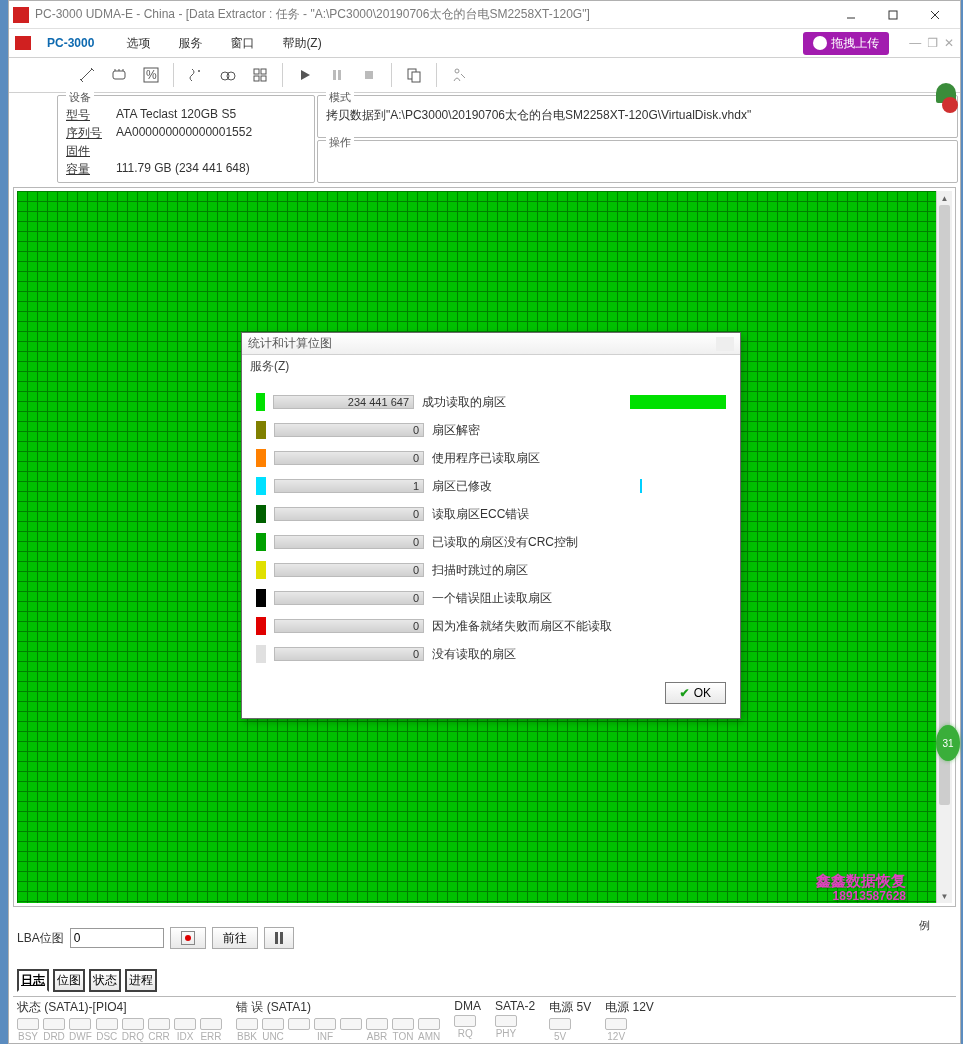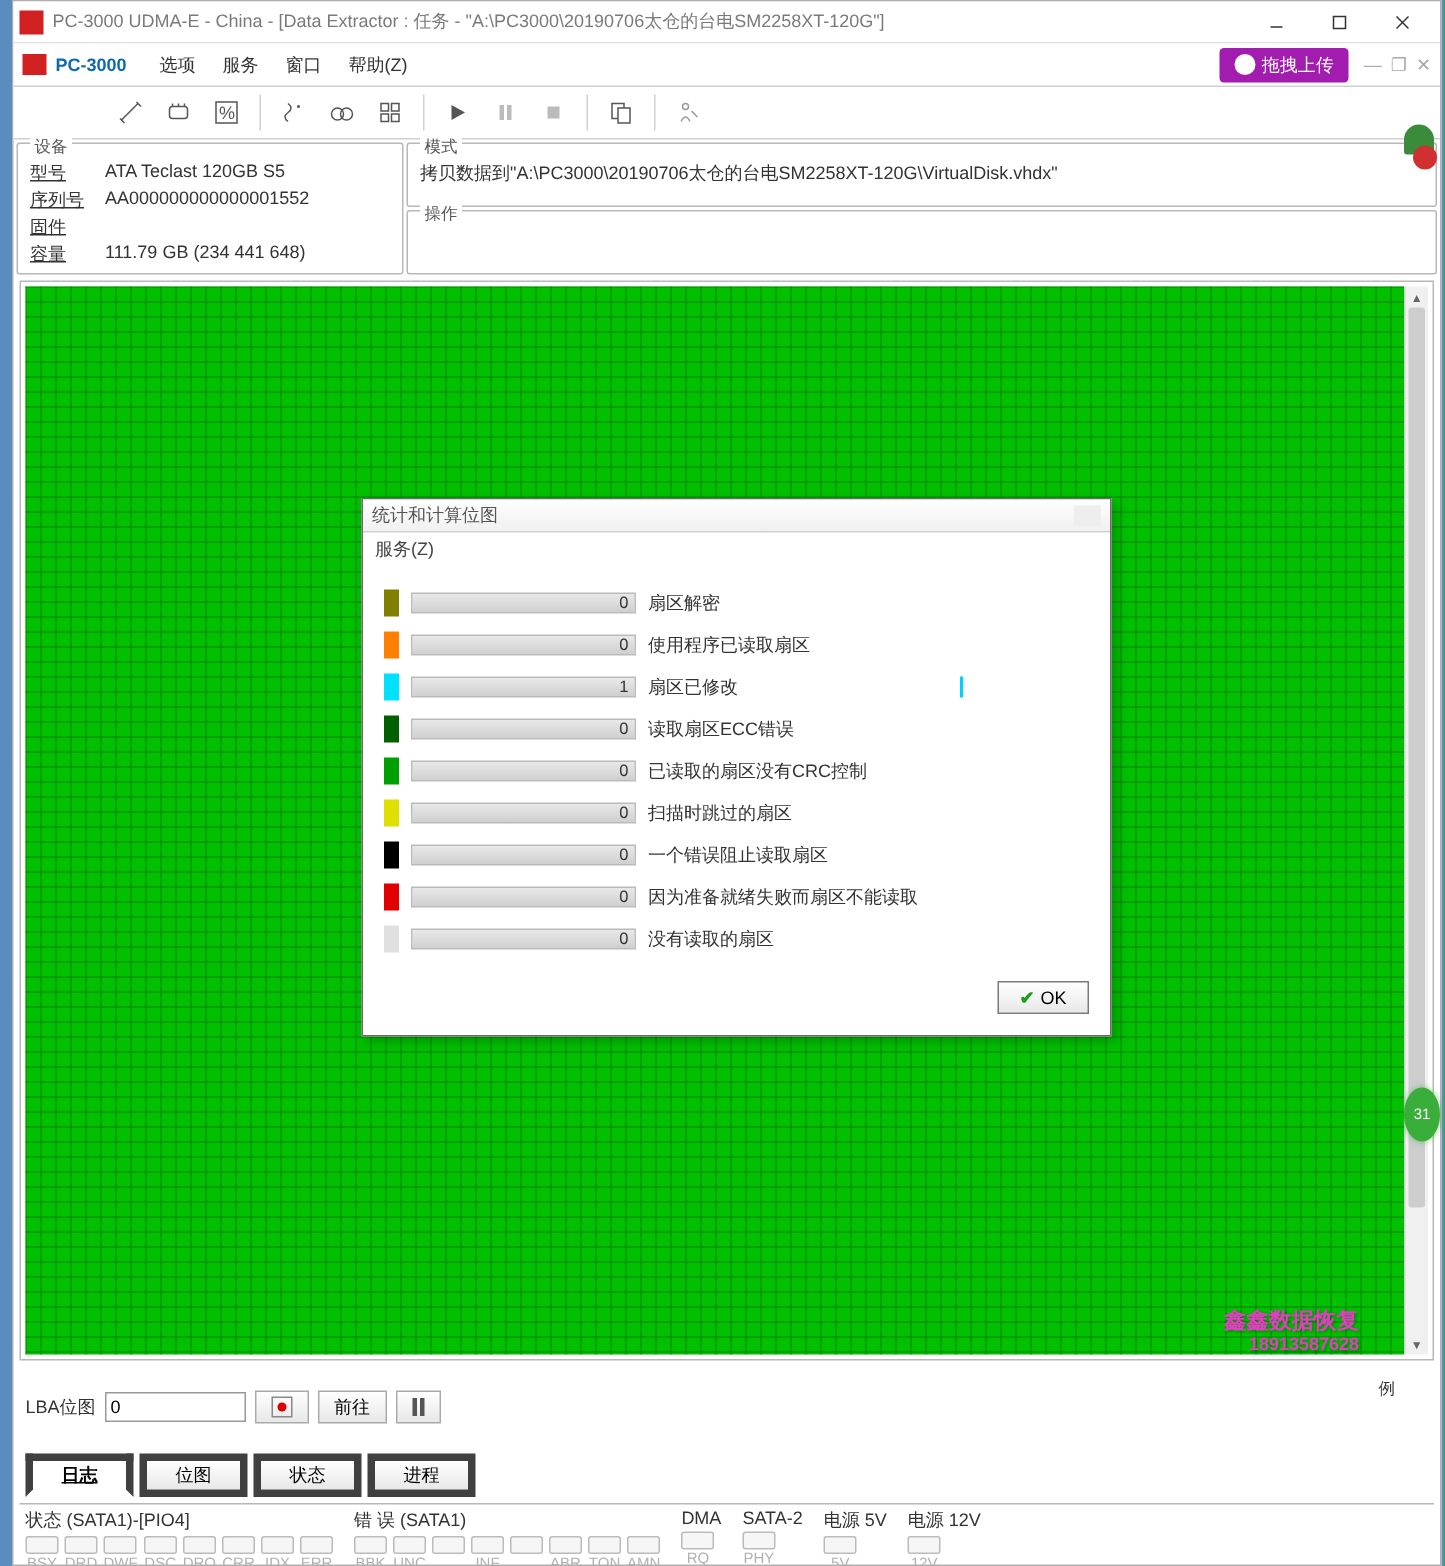--- a/index.html
+++ b/index.html
@@ -2,54 +2,54 @@
 <html><head>
 <meta charset="utf-8">
 <style>
 * { box-sizing: border-box; margin: 0; padding: 0; font-family: "Microsoft YaHei", Tahoma, sans-serif; font-size: 12px; }
 body { background: #5b8cbf; width: 963px; height: 1044px; overflow: hidden; position: relative; }
 .window { position: absolute; left: 8px; top: 0; width: 953px; height: 1044px; background: #fff; border: 1px solid #b0b0b0; }
 .titlebar { height: 28px; display: flex; align-items: center; background: #fff; border-bottom: 1px solid #e0e0e0; padding: 0 4px; }
 .titlebar .app-icon { width: 16px; height: 16px; background: #d02020; margin-right: 6px; display:inline-block;}
 .titlebar .title { flex: 1; color: #7a7a7a; font-size: 12px; }
 .titlebar .winbtn { width: 42px; height: 26px; display: flex; align-items: center; justify-content: center; color: #666; }
-.menubar { height: 28px; display: flex; align-items: center; padding: 0 6px; background: #fff; gap: 2px; }
+.menubar { height: 28px; display: flex; align-items: center; padding: 0 6px; background: #fff; gap: 12px; }
 .menubar .m-icon { width: 16px; height: 14px; background: #d02020; display:inline-block; margin-right:4px;}
 .menubar .brand { color: #0e6ab0; font-weight: bold; margin-right: 12px; }
 .menubar .mitem { padding: 2px 8px; color: #333; }
 .menubar .spacer { flex: 1; }
 .cloud-btn { background: #a21caf; color: #fff; border-radius: 3px; padding: 3px 10px; display:flex; align-items:center; gap:4px; }
 .cloud-btn .cicon{width:14px;height:14px;background:#fff;border-radius:50%; position:relative;}
 .smallwin { display: flex; gap: 6px; margin-left: 8px; color: #aaa; font-size: 10px;}
 .toolbar { height: 36px; border-top: 1px solid #d0d0d0; border-bottom: 1px solid #d0d0d0; display: flex; align-items: center; padding: 0 6px; background: #fff; }
 .tbtn { width: 28px; height: 28px; display: flex; align-items: center; justify-content: center; margin: 0 2px; color:#555;}
 .tdiv { width: 1px; height: 24px; background: #d0d0d0; margin: 0 6px; }
 .info-row { display: flex; padding: 2px; gap: 2px; }
 .info-box { border: 1px solid #b8b8b8; border-radius: 2px; padding: 4px 8px; }
-.info-box.dev { width: 258px; }
+.info-box.dev { width: 258px; margin-left: 46px; }
 .info-box.mode { flex: 1; }
 .info-label { position: relative; top: -10px; background: #fff; padding: 0 3px; color: #555; font-size: 11px; display: inline-block;}
 .dev-grid { display: grid; grid-template-columns: 50px 1fr; font-size: 12px; color: #333; margin-top:-8px; row-gap:1px;}
 .dev-grid .k { text-align: left; padding-right: 4px; text-decoration: underline; }
 .mode-line { margin-top: -8px; color: #333; }
 .sector-area { border: 1px solid #b8b8b8; margin: 2px 4px; padding: 3px; height: 720px; position: relative; display:flex;}
 .sector-map { flex: 1; background: #00c000; position: relative; overflow: hidden; background-image: linear-gradient(#008000 1px, transparent 1px), linear-gradient(90deg, #008000 1px, transparent 1px); background-size: 10px 10px; }
 .scrollbar-v { width: 16px; background: #f0f0f0; border-left: 1px solid #d0d0d0; position: relative;}
 .scrollbar-v .thumb{position:absolute;top:14px;left:2px;right:2px;height:600px;background:#cdcdcd;border-radius:2px;}
 .scrollbar-v .arr{height:14px;display:flex;align-items:center;justify-content:center;color:#666;font-size:8px;}
 .scrollbar-v .arr.bot{position:absolute;bottom:0;left:0;right:0;}
 .lba-row { display:flex; align-items:center; gap:6px; margin:20px 8px; }
 .lba-row .lbl{color:#333;}
 .lba-input { border:1px solid #999; width:94px; padding:1px 3px; height:20px;}
 .px-btn{border:1px solid #aaa;background:linear-gradient(#fff,#e8e8e8);height:22px;padding:0 10px;display:flex;align-items:center;}
 .rec-icon{width:14px;height:14px;border:1px solid #888;display:flex;align-items:center;justify-content:center;}
 .rec-icon .dot{width:6px;height:6px;background:#d00;border-radius:50%;}
 .pause-ic{display:flex;gap:2px;}.pause-ic span{width:3px;height:12px;background:#555;}
 .tabs-row { display:flex; gap:4px; margin:2px 8px; }
-.tab { border:5px solid #404040; background:linear-gradient(#fff,#e8e8e8); padding:1px 19px; }
+.tab { border:2px solid #404040; background:linear-gradient(#fff,#e8e8e8); padding:1px 2px; }
 .tab.active{background:#fff;border-bottom-color:#fff; font-weight:bold; text-decoration:underline;}
 .status-section { border-top:1px solid #b8b8b8; margin:4px 4px 0; padding:2px 4px 0; display:flex; gap:14px;}
 .status-group{}
 .status-group .g-title{color:#333; font-size:12px;}
 .status-leds{display:flex;gap:4px;margin-top:2px;}
 .led{display:flex;flex-direction:column;align-items:center;gap:1px;}
 .led .bulb{width:22px;height:12px;border:1px solid #bbb;border-radius:2px;background:#f6f6f6;}
 .led .lt{color:#b0b0b0;font-size:10px;}
 
 .dialog { position:absolute; left:241px; top:332px; width:500px; background:#fff; border:1px solid #6a6a6a; box-shadow:3px 3px 8px rgba(0,0,0,.25); }
@@ -384,20 +384,28 @@
 </div>
 
 <div class="dialog">
   <div class="dlg-title">
     <span>统计和计算位图</span>
     <span class="x">&nbsp;</span>
   </div>
   <div class="dlg-menu">服务(Z)</div>
   <div class="dlg-body" id="dlg-body">
       <div class="stat-row">
+        <div class="stat-color" style="background:#00e000"></div>
+        <div class="stat-bar">234 441 647</div>
+        <div class="stat-label">成功读取的扇区</div>
+        <div class="stat-vis">
+          <div style="height:100%;width:96px;background:#00e000"></div>
+        </div>
+      </div>
+      <div class="stat-row">
         <div class="stat-color" style="background:#808000"></div>
         <div class="stat-bar">0</div>
         <div class="stat-label">扇区解密</div>
         <div class="stat-vis"></div>
       </div>
       <div class="stat-row">
         <div class="stat-color" style="background:#ff8000"></div>
         <div class="stat-bar">0</div>
         <div class="stat-label">使用程序已读取扇区</div>
         <div class="stat-vis"></div>

